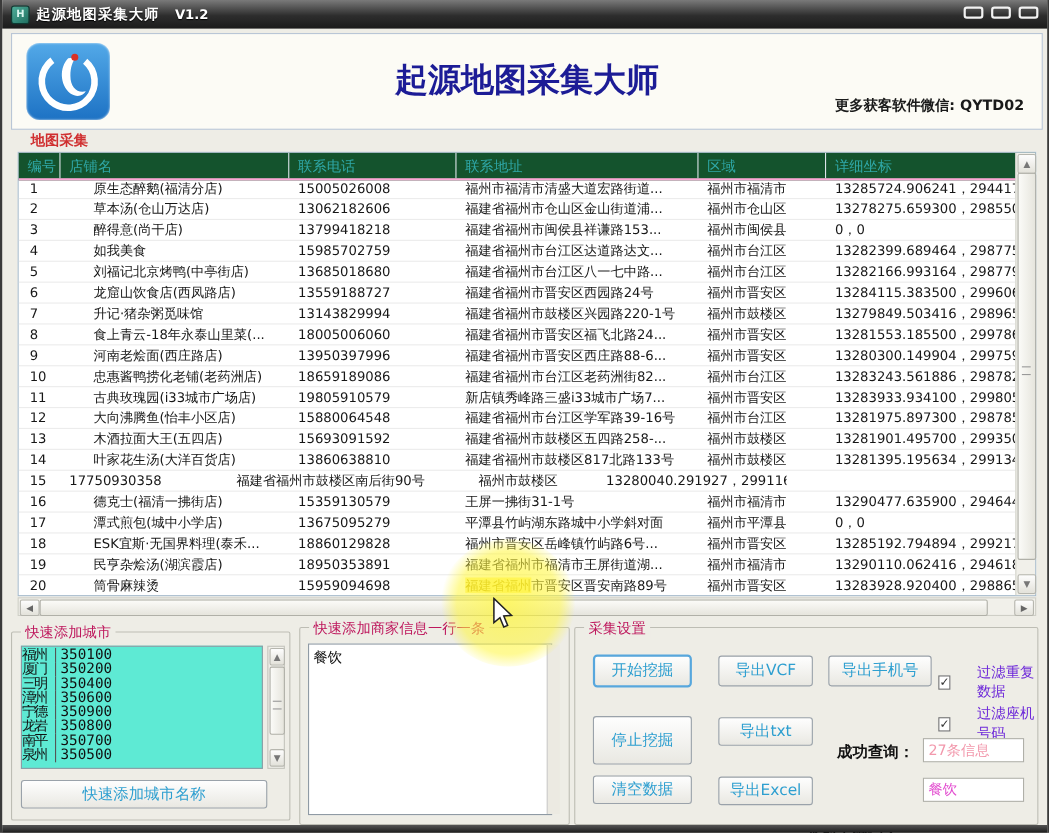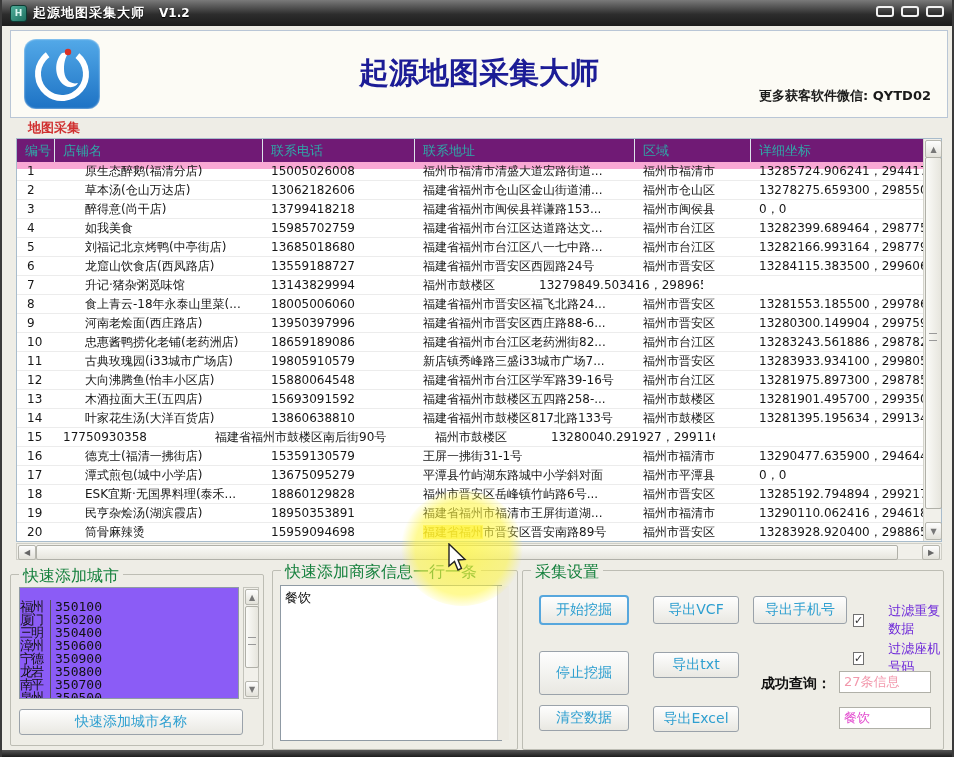--- a/index.html
+++ b/index.html
@@ -22,21 +22,21 @@
                 border:1px solid #b9c6d6;box-sizing:border-box;}
   .logo{position:absolute;left:13px;top:8px;width:76px;height:70px;border-radius:12px;
         background:linear-gradient(#53a9e8,#1d72c4);box-shadow:inset 0 0 2px #fff;}
   .app-title{position:absolute;left:0;right:0;top:22px;text-align:center;
              color:#1c1c96;font-size:30px;font-weight:bold;font-family:"DejaVu Serif","Liberation Serif",serif;}
   .wechat-note{position:absolute;right:16px;top:56px;color:#1a1a1a;font-size:13px;font-weight:bold;}
   .tab-map{position:absolute;left:26px;top:119px;color:#d03030;font-size:13px;font-weight:bold;}
   
   .table-wrap{position:absolute;left:14px;top:138px;width:926px;height:404px;background:#fff;
               border:1px solid #a8bccc;box-sizing:border-box;}
-  .thead{display:flex;height:23px;border-bottom:7px solid #f9a8d4;background:#701a75;}
+  .thead{display:flex;height:23px;border-bottom:2px solid #f9a8d4;background:#14532d;}
   .hcell{color:#2fa8a8;font-size:13px;padding-left:8px;box-sizing:border-box;border-right:1px solid #dde4ea;height:100%;
          display:flex;align-items:center;}
   .c-id{width:38px;} .c-name{width:208px;} .c-phone{width:152px;} .c-addr{width:220px;}
   .c-region{width:116px;} .c-coord{width:172px;border-right:none;}
   .tbody{position:absolute;left:0;top:23px;right:18px;bottom:0;overflow:hidden;}
   .trow{display:flex;height:18px;align-items:center;border-bottom:1px solid #ececec;}
   .tcell{font-size:12px;color:#161616;padding-left:8px;box-sizing:border-box;white-space:nowrap;overflow:hidden;}
   .trow .c-id{padding-left:10px;}
   .trow .c-name{padding-left:30px;}
   .hl{color:#c0a400;background:rgba(255,242,110,.85);}
@@ -54,27 +54,27 @@
            border:1px solid #b6b6ae;border-radius:2px;color:#666;font-size:8px;display:flex;align-items:center;justify-content:center;}
   .hthumb{position:absolute;left:19px;top:1px;width:860px;height:13px;background:linear-gradient(#fbfbf8,#e6e5dd);
           border:1px solid #b0b0a8;border-radius:2px;}
   
   .cursor-halo{position:absolute;left:398px;top:490px;width:124px;height:116px;border-radius:50%;
                background:radial-gradient(circle,rgba(255,246,60,.75) 0%,rgba(255,246,60,.55) 55%,rgba(255,246,60,0) 72%);
                z-index:40;pointer-events:none;}
   .cursor{position:absolute;left:444px;top:543px;z-index:50;}
   
   .groupbox{position:absolute;border:1px solid #bdbdb4;border-radius:2px;box-sizing:border-box;}
-  .legend{position:absolute;top:-9px;left:8px;background:#eeede6;padding:0 4px;color:#15803d;font-size:16px;white-space:nowrap;text-align:right;}
+  .legend{position:absolute;top:-9px;left:8px;background:#eeede6;padding:0 4px;color:#be185d;font-size:13px;white-space:nowrap;text-align:right;}
   .gb-city{left:8px;top:574px;width:254px;height:172px;}
   .gb-merchant{left:270px;top:570px;width:246px;height:180px;}
   .gb-settings{left:520px;top:570px;width:422px;height:180px;}
   
-  .citylist{position:absolute;left:8px;top:12px;width:220px;height:112px;background:#8b5cf6;
-            border:1px solid #8f9aa4;box-sizing:border-box;overflow:hidden;padding-top:12px;}
+  .citylist{position:absolute;left:8px;top:12px;width:220px;height:112px;background:#5eead4;
+            border:1px solid #8f9aa4;box-sizing:border-box;overflow:hidden;padding-top:1px;}
   .city-line{display:flex;height:13px;line-height:13px;font-size:13px;color:#111;}
   .cname{width:30px;overflow:hidden;white-space:nowrap;border-right:1px solid #555;letter-spacing:-2px;}
   .ccode{padding-left:4px;font-family:"DejaVu Sans Mono","Liberation Mono",monospace;font-size:13px;}
   .city-scroll{position:absolute;left:232px;top:12px;width:16px;height:112px;background:#f1f0ea;border:1px solid #c4c4bc;box-sizing:border-box;}
   .btn{position:absolute;background:linear-gradient(#fefefe,#e9e8e2);border:1px solid #9aa2aa;border-radius:3px;
        color:#2e9fd0;font-size:14px;font-weight:normal;display:flex;align-items:center;justify-content:center;box-sizing:border-box;}
   .btn-addcity{left:8px;top:134px;width:224px;height:26px;}
   
   .merchant-area{position:absolute;left:7px;top:14px;width:222px;height:156px;background:#fff;
                  border:1px solid #8f9aa4;box-sizing:border-box;font-size:13px;color:#111;padding:3px 4px;}
@@ -184,20 +184,21 @@
           <div class="tcell c-name">龙窟山饮食店(西凤路店)</div>
           <div class="tcell c-phone">13559188727</div>
           <div class="tcell c-addr">福建省福州市晋安区西园路24号</div>
           <div class="tcell c-region">福州市晋安区</div>
           <div class="tcell c-coord">13284115.383500，2996069.</div>
         </div>
         <div class="trow">
           <div class="tcell c-id">7</div>
           <div class="tcell c-name">升记·猪杂粥觅味馆</div>
           <div class="tcell c-phone">13143829994</div>
+          <div class="tcell c-addr">福建省福州市鼓楼区兴园路220-1号</div>
           <div class="tcell c-region">福州市鼓楼区</div>
           <div class="tcell c-coord">13279849.503416，2989656.</div>
         </div>
         <div class="trow">
           <div class="tcell c-id">8</div>
           <div class="tcell c-name">食上青云-18年永泰山里菜(...</div>
           <div class="tcell c-phone">18005006060</div>
           <div class="tcell c-addr">福建省福州市晋安区福飞北路24...</div>
           <div class="tcell c-region">福州市晋安区</div>
           <div class="tcell c-coord">13281553.185500，2997866.</div>

